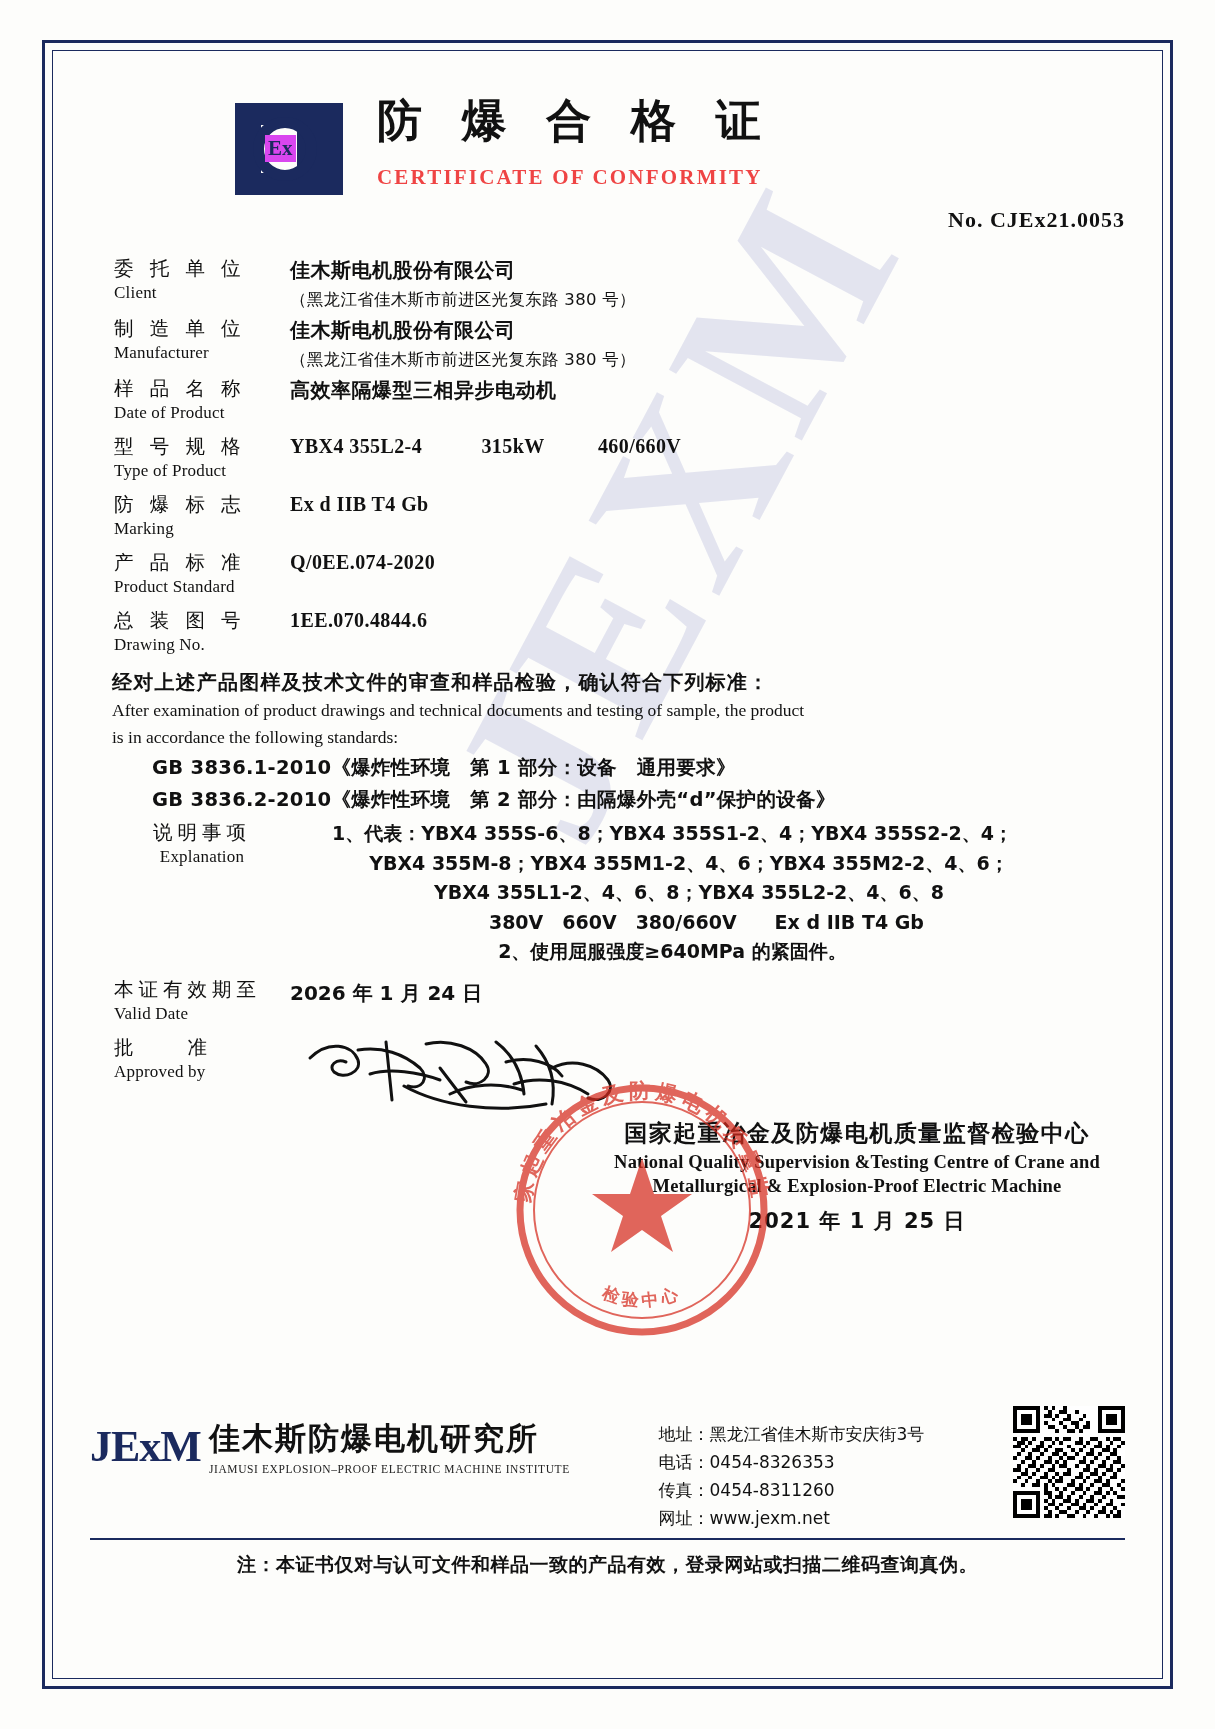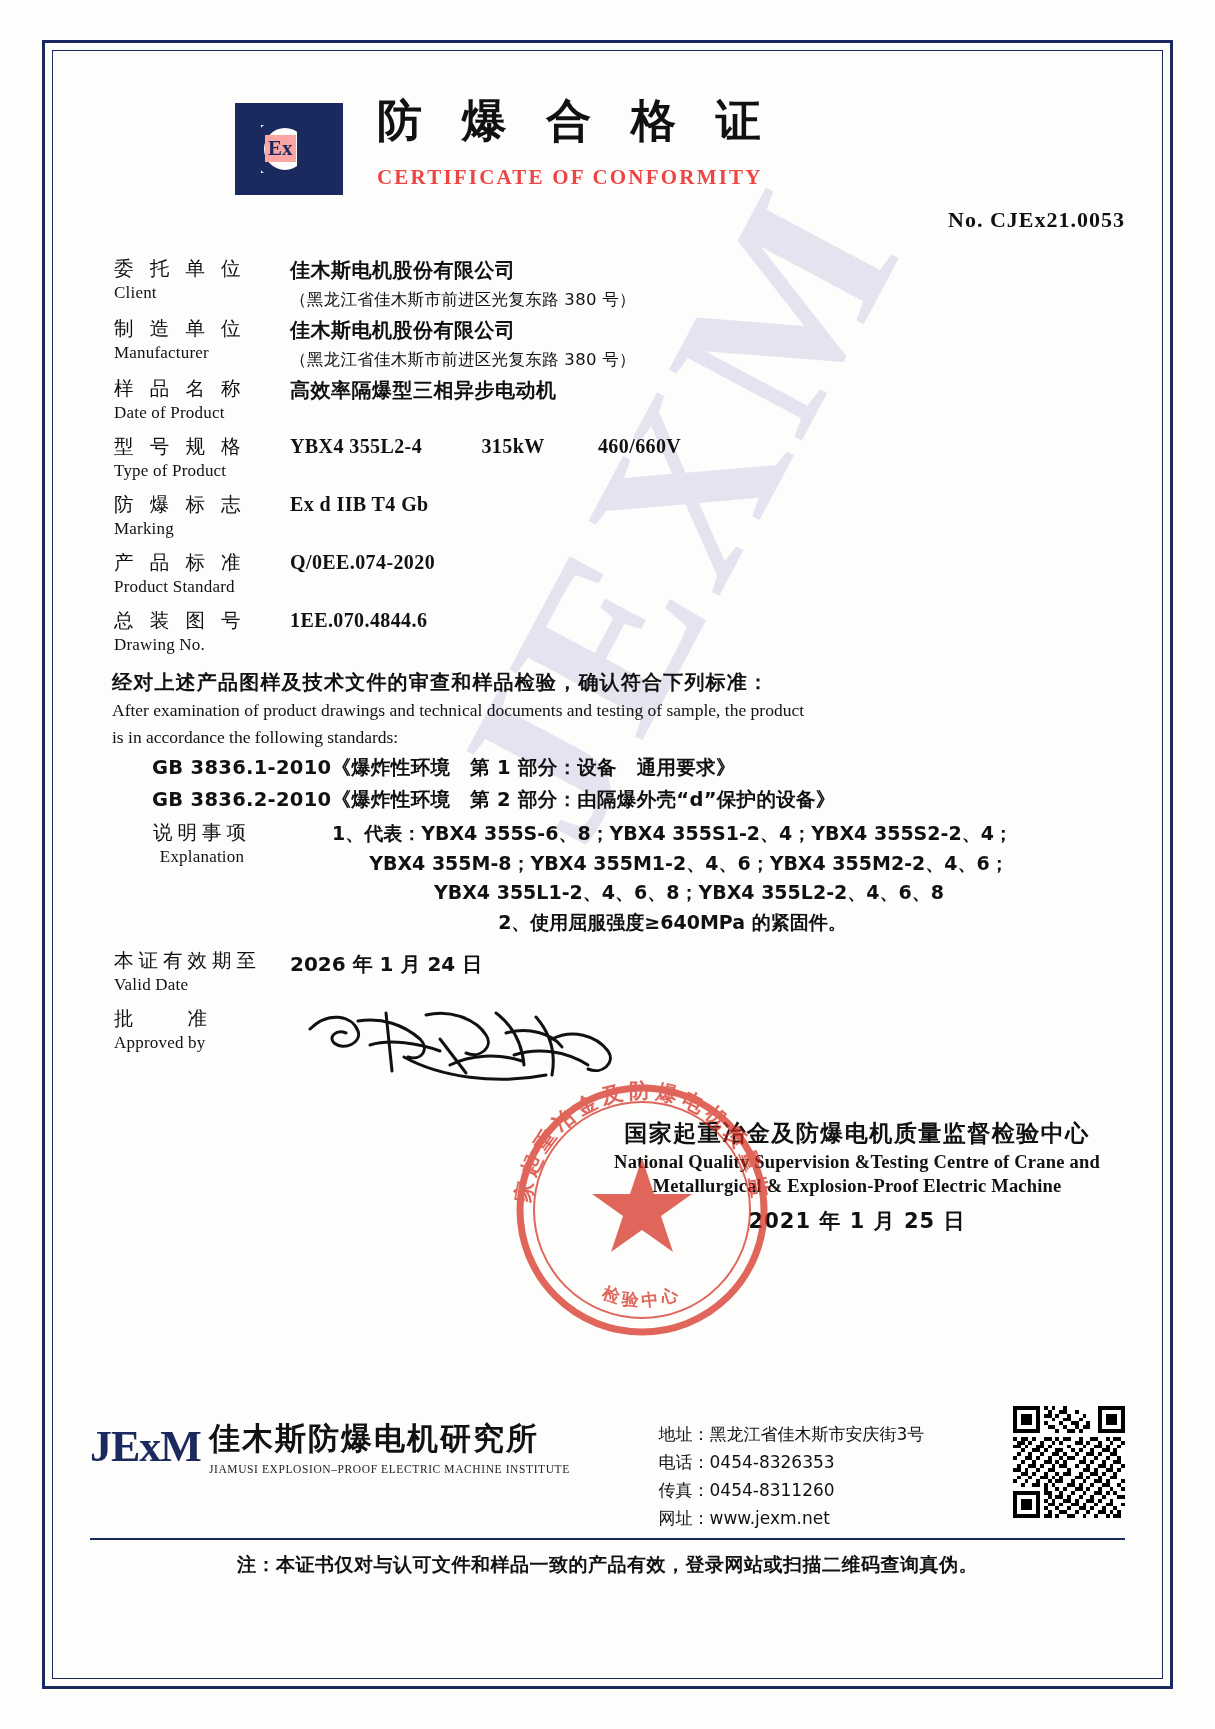--- a/index.html
+++ b/index.html
@@ -49,21 +49,21 @@
   .logo .ring{
     position:absolute;left:18px;top:14px;width:64px;height:64px;
     border:11px solid #1b2a5e;border-radius:50%;
     box-sizing:border-box;
   }
   .logo .ex{
     position:absolute;left:30px;top:32px;
     color:#1b2a5e;font-weight:bold;font-size:21px;
     font-family:"Liberation Serif", serif;
     letter-spacing:0px;
-    background:#fca5a5;padding:1px 3px;
+    background:#d946ef;padding:1px 3px;
   }
   .titles{margin-left:34px;}
   .title-cn{
     font-size:45px;font-weight:bold;letter-spacing:12px;
     color:#111;line-height:1.15;
     font-family:"DejaVu Sans", sans-serif;
   }
   .title-en{
     font-size:21px;font-weight:bold;letter-spacing:2.2px;
     margin-top:18px;color:#ef4444;
@@ -322,20 +322,21 @@
 
     <div class="expl">
       <div class="label">
         <div class="cn">说明事项</div>
         <div class="en">Explanation</div>
       </div>
       <div class="expl-body">
         <div class="ln indent1">1、代表：YBX4 355S-6、8；YBX4 355S1-2、4；YBX4 355S2-2、4；</div>
         <div class="ln indent2">YBX4 355M-8；YBX4 355M1-2、4、6；YBX4 355M2-2、4、6；</div>
         <div class="ln indent2">YBX4 355L1-2、4、6、8；YBX4 355L2-2、4、6、8</div>
+        <div class="ln indent3">380V　660V　380/660V　　Ex d IIB T4 Gb</div>
         <div class="ln indent1">2、使用屈服强度≥640MPa 的紧固件。</div>
       </div>
     </div>
 
     <div class="row valid-row">
       <div class="label">
         <div class="cn">本证有效期至</div>
         <div class="en">Valid Date</div>
       </div>
       <div class="valid-val">2026 年 1 月 24 日</div>

